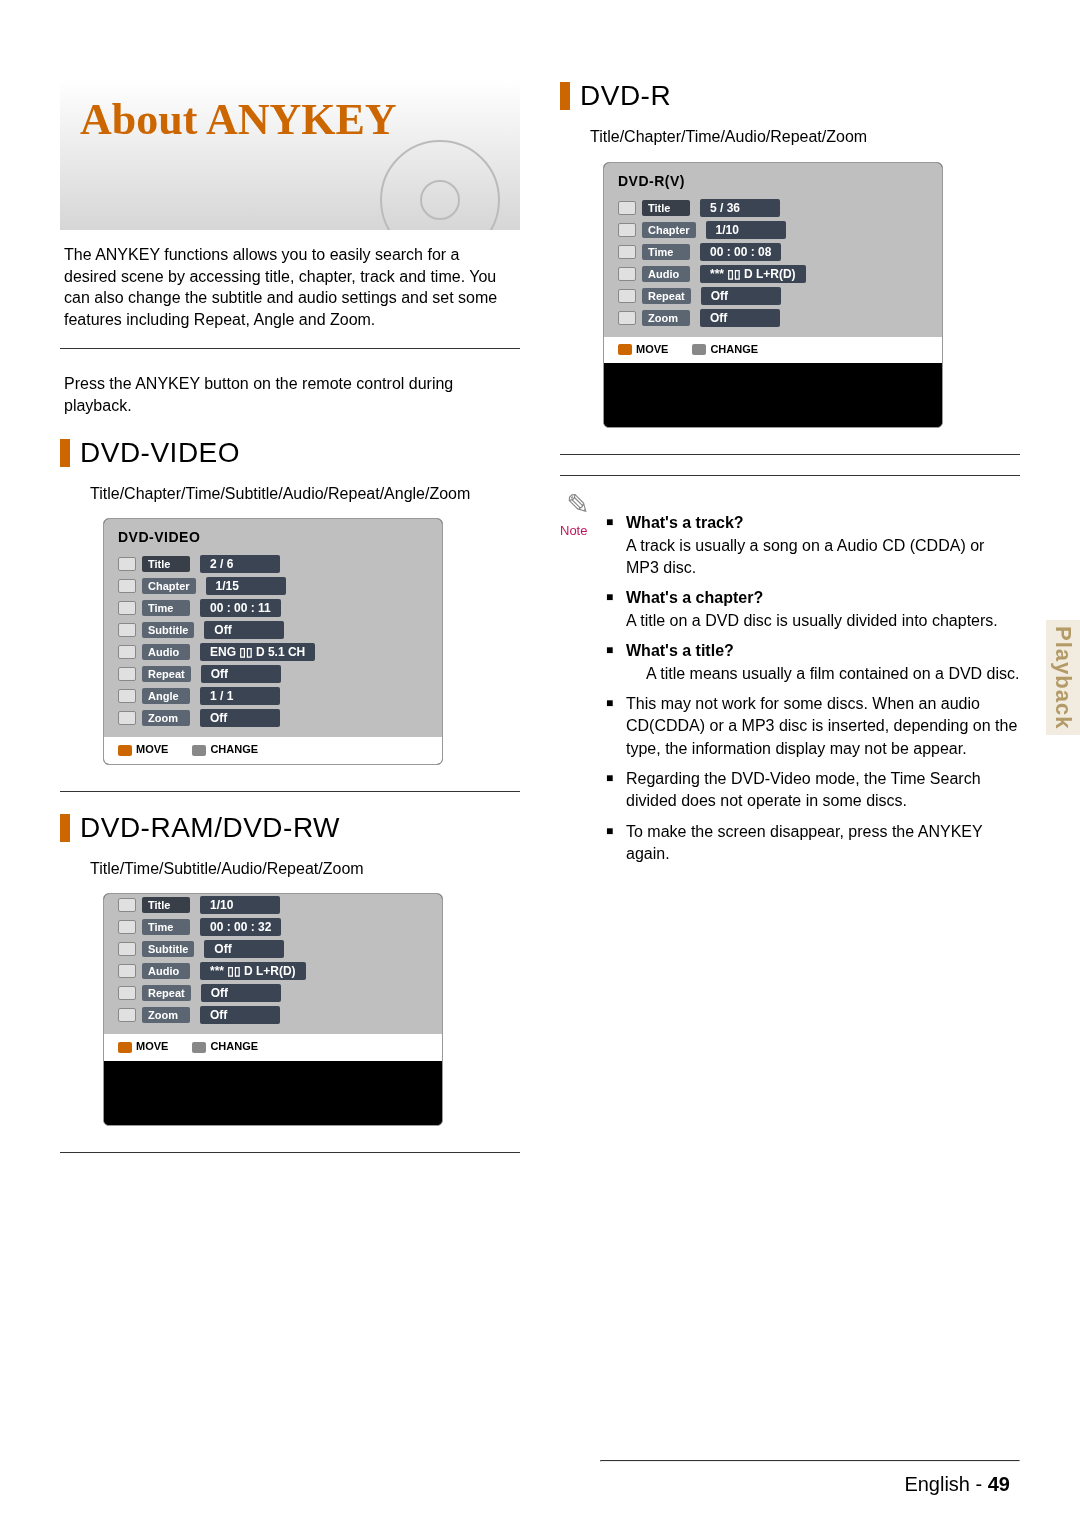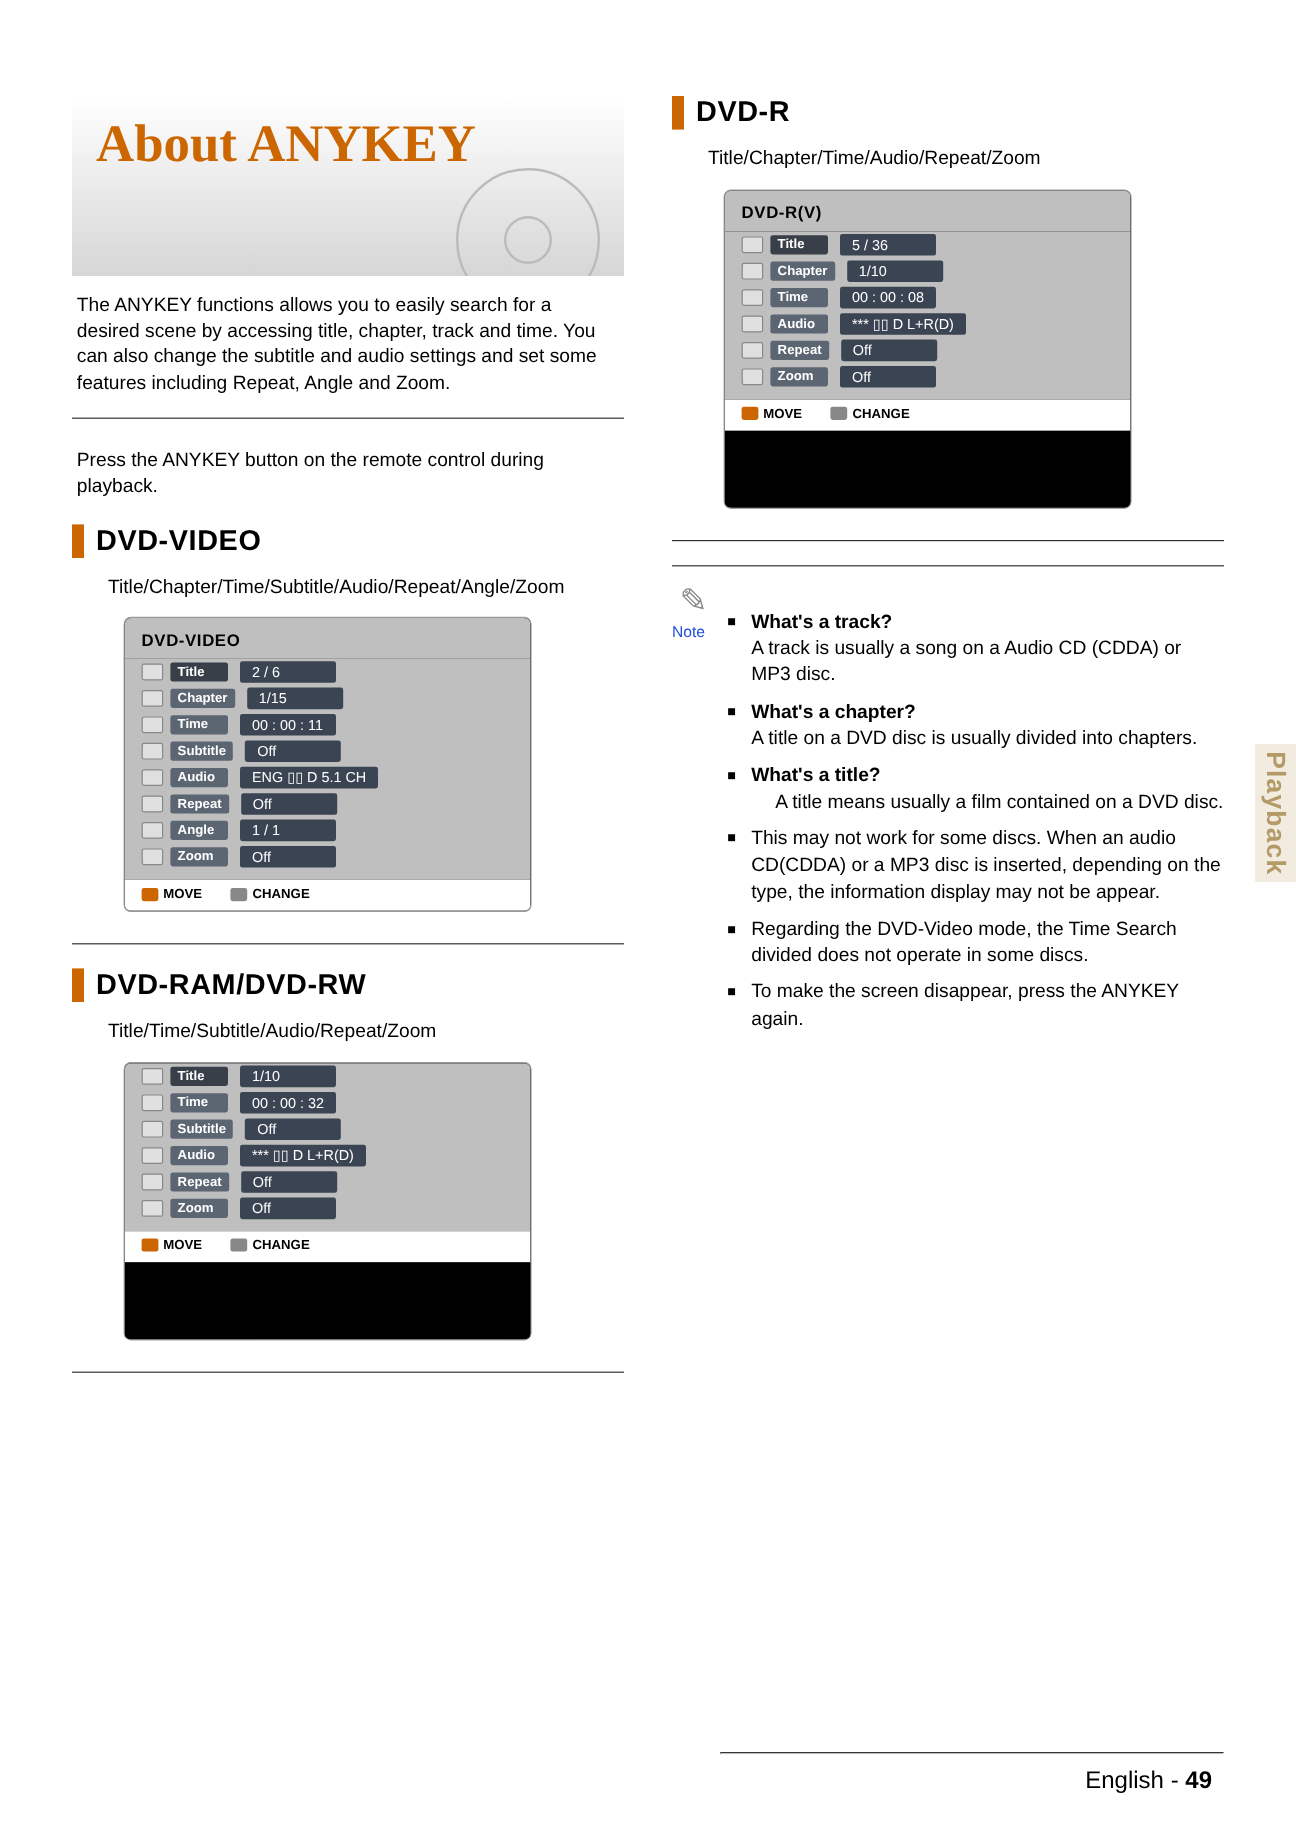--- a/index.html
+++ b/index.html
@@ -10,43 +10,43 @@
   .title-region { background: linear-gradient(to bottom, #fff 0, #d6d6d6 100%); padding: 14px 20px; position: relative; height: 150px; overflow: hidden; }
   .title-heading { font-size: 44px; font-weight: bold; font-family: Georgia, 'Times New Roman', serif; color: #cc6600; }
   .disc-graphic { position: absolute; right: 20px; bottom: -30px; }
   .disc-outer { width: 120px; height: 120px; border: 2px solid #bbb; border-radius: 50%; display:flex;align-items:center;justify-content:center;}
   .disc-inner { width: 40px; height: 40px; border: 2px solid #bbb; border-radius: 50%; }
   .intro { font-size: 16px; margin: 14px 4px; line-height: 1.35; }
   .press { font-size: 16px; margin: 24px 4px 14px; line-height: 1.35; }
   
   .sec-h { display:flex; align-items:center; margin: 20px 0 14px; }
   .sec-bar { width: 10px; height: 28px; background: #cc6600; margin-right: 10px; }
-  .sec-title { font-family: Arial, sans-serif; font-size: 24px; font-weight: bold; letter-spacing: 0.5px; }
+  .sec-title { font-family: Arial, sans-serif; font-size: 28px; font-weight: normal; letter-spacing: 0.5px; }
   .sub { font-size: 16px; margin: 4px 4px 14px 30px; line-height:1.35; }
   .rule { border: 0; border-top: 1px solid #333; margin: 18px 0; }
   
   .osd-wrap { margin: 10px 4px 0 30px; padding-left: 13px; }
   .osd { width: 340px; border: 1px solid #999; border-radius: 6px; overflow: hidden; background: #000; }
   .osd-top { background: #bfbfbf; padding: 10px 14px 8px; }
   .osd-title { font-weight: bold; font-size: 14px; letter-spacing: 0.5px; color:#000; }
   .osd-rows { background: #bfbfbf; padding: 0 14px 8px; }
   .osd-row { display:flex; align-items:center; font-size: 12px; padding: 2px 0; }
   .osd-icn { width: 18px; height: 14px; background: #e0e0e0; border:1px solid #888; margin-right: 6px; display:inline-block; border-radius:2px; }
   .osd-label-pill { background:#5c6672; color:#fff; font-weight:bold; font-size:11px; padding: 2px 6px; border-radius: 2px; display:inline-block; min-width: 48px; text-align:left; margin-right: 10px;}
   .osd-row.first .osd-label-pill { background:#383f49; }
-  .osd-val { color:#fff; font-weight:normal; font-size: 12px; background:#3a4452; padding: 2px 10px; border-radius:2px; min-width: 80px;}
+  .osd-val { color:#fff; font-weight:bold; font-size: 12px; background:#3a4452; padding: 2px 10px; border-radius:2px; min-width: 80px;}
   .osd-foot { background:#fff; color:#000; padding: 6px 14px 8px; display:flex; gap: 24px; align-items:center; font-size: 11px; font-weight:bold;}
   .osd-foot .icn { display:inline-block; width: 14px; height: 11px; background:#cc6600; border-radius:2px; margin-right:4px; vertical-align:middle;}
   .osd-foot .icn.play { background:#888; }
   .osd-black { background:#000; height: 140px; }
   .osd-black.sm { height: 64px; }
   
   .note-region { display:flex; gap: 10px; border-top: 1px solid #333; padding-top: 12px; margin-top: 20px; }
   .note-icon { width: 36px; text-align:center; color:#888; font-size: 28px; }
-  .note-label { color:#1d4ed8; font-size: 13px; margin-top: 2px; }
+  .note-label { color:#be185d; font-size: 13px; margin-top: 2px; }
   .note-body { flex:1; font-size: 16px; line-height:1.4; }
   .note-body ul { list-style: none; margin-top: 24px; }
   .note-body li { position:relative; padding-left: 20px; margin-bottom: 8px; }
   .note-body li::before { content:"■"; position:absolute; left:0; top:2px; font-size: 12px; }
   .note-body li strong { font-weight:bold; }
   .note-body .ind { margin-left: 20px; }
   
   .sidetab { position:absolute; right: 0; top: 620px; writing-mode: vertical-rl; text-orientation: mixed; font-size: 22px; font-weight:bold; color:#b39a66; letter-spacing:1px; padding: 6px 4px; background: #f2ece0; }
   
   .footer { position:absolute; bottom: 30px; right: 70px; font-size: 20px; }

